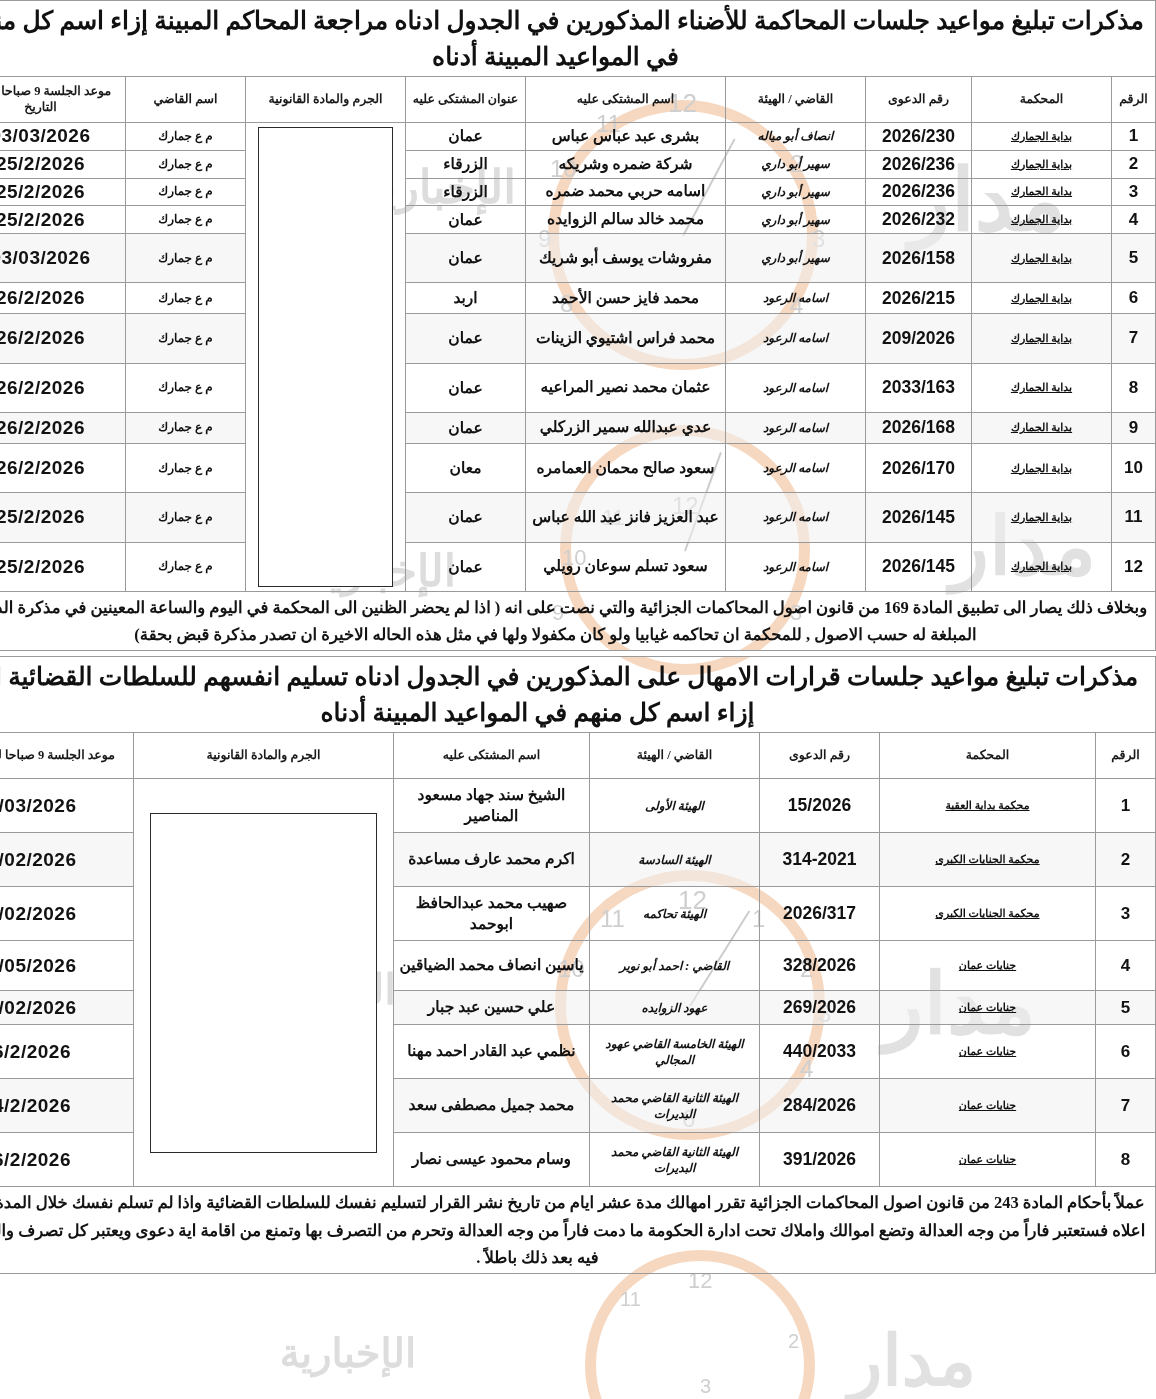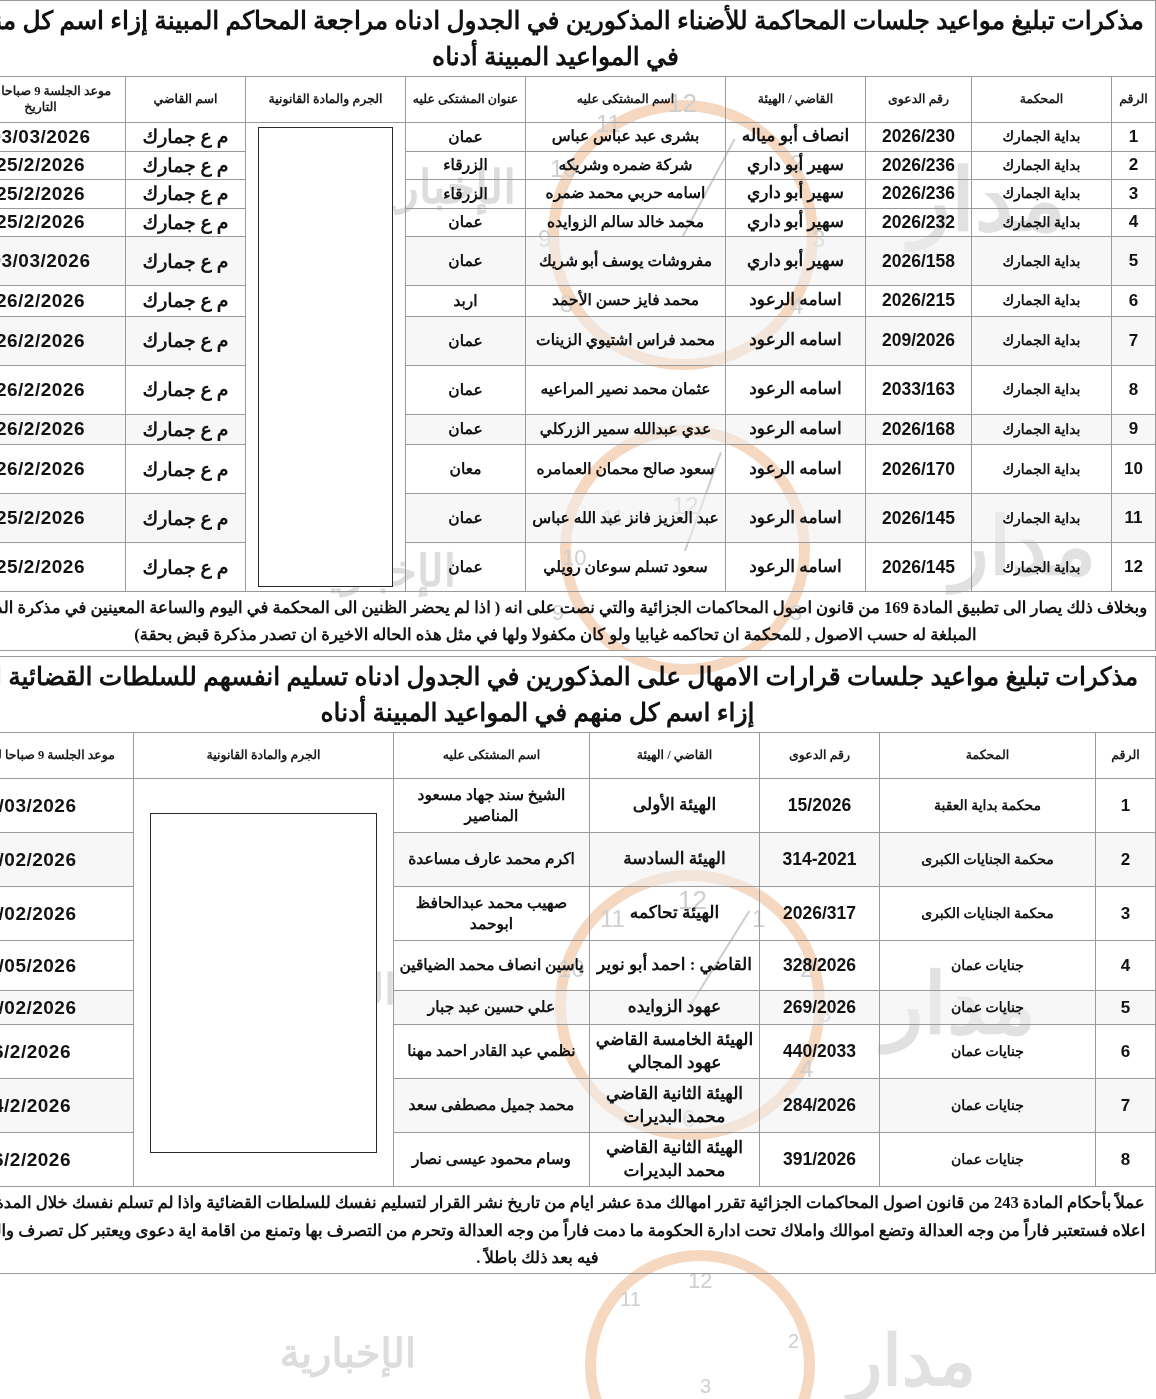--- a/index.html
+++ b/index.html
@@ -98,27 +98,27 @@
 
   tbody td {
     font-size: 16px;
     font-weight: 700;
     text-align: center;
     color: #121212;
   }
   tbody tr.zebra td { background: rgba(240,240,240,0.55); }
 
   td.c-num      { font-family: "Liberation Sans", sans-serif; font-size: 17px; }
-  td.c-court    { font-size: 14px; }
+  td.c-court    { font-size: 11px; text-decoration: underline; }
   td.c-case     { font-family: "Liberation Sans", sans-serif; font-size: 17.5px; font-weight: 700; }
-  td.c-judge    { font-size: 17px; line-height: 1.35; }
+  td.c-judge    { font-size: 12px; line-height: 1.35; font-style: italic; }
   td.c-accused  { font-size: 15.5px; line-height: 1.35; }
   td.c-addr     { font-size: 15.5px; }
   td.c-crime    { font-size: 14px; }
-  td.c-plaintiff{ font-size: 19px; }
+  td.c-plaintiff{ font-size: 12px; }
   td.c-date     { font-family: "Liberation Sans", sans-serif; font-size: 19px; font-weight: 700; letter-spacing: .5px; }
 
   .footer-cell {
     text-align: center;
     font-size: 16.5px;
     font-weight: 700;
     line-height: 1.65;
     padding: 7px 22px 9px 22px;
     color: #131313;
   }

